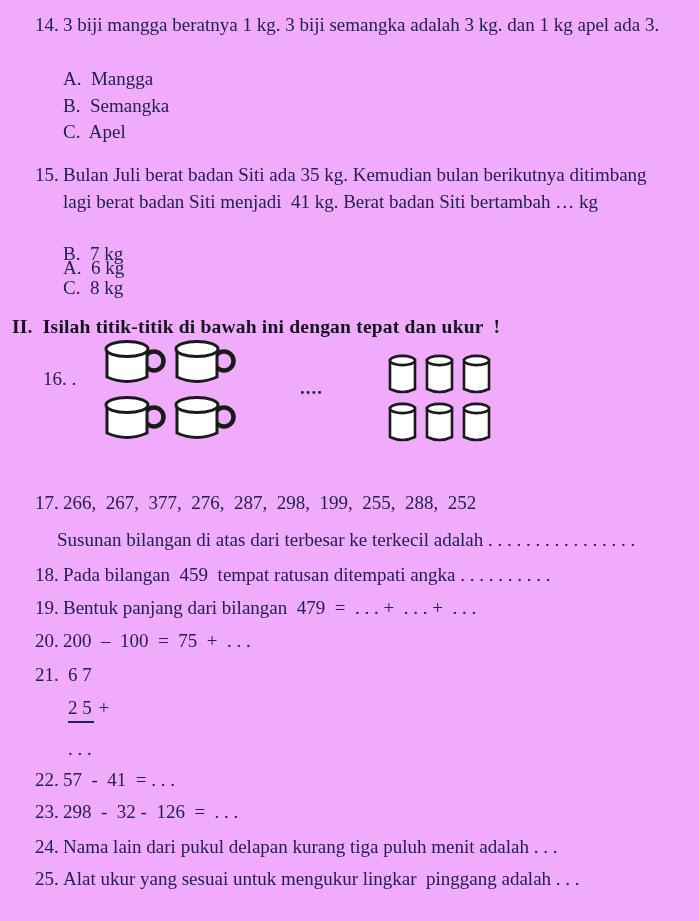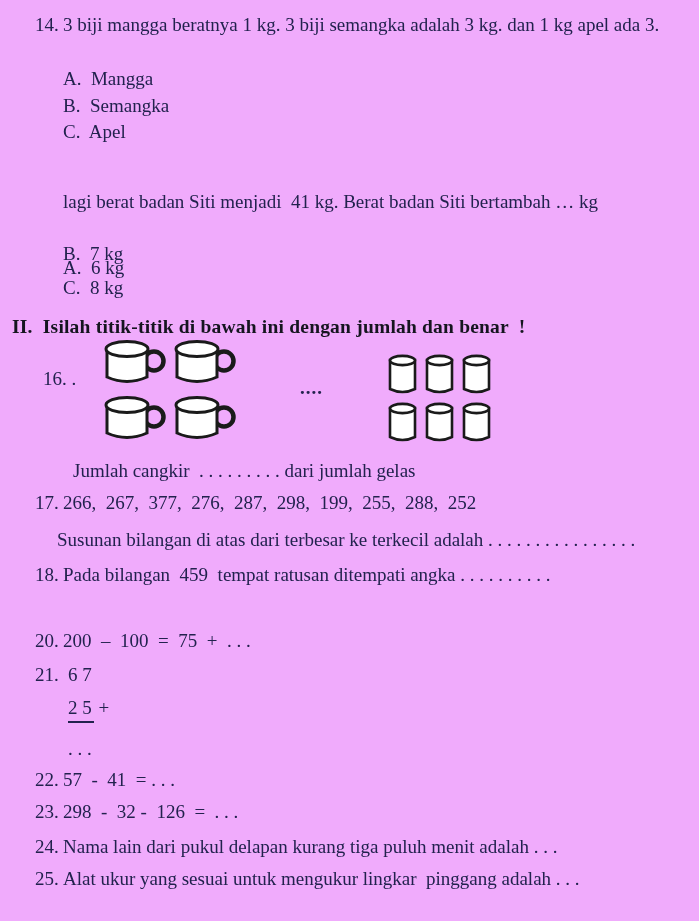--- a/index.html
+++ b/index.html
@@ -58,26 +58,27 @@
 </head>
 <body>
 
 <div class="page">
 
   <div class="ln" style="left:35px; top:14px;"><span class="num">14.</span><span>3 biji mangga beratnya 1 kg. 3 biji semangka adalah 3 kg. dan 1 kg apel ada 3.</span></div>
   <div class="ln" style="left:63px; top:68px;">A.  Mangga</div>
   <div class="ln" style="left:63px; top:95px;">B.  Semangka</div>
   <div class="ln" style="left:63px; top:121px;">C.  Apel</div>
 
+  <div class="ln" style="left:35px; top:164px;"><span class="num">15.</span><span>Bulan Juli berat badan Siti ada 35 kg. Kemudian bulan berikutnya ditimbang</span></div>
   <div class="ln" style="left:63px; top:191px;">lagi berat badan Siti menjadi  41 kg. Berat badan Siti bertambah … kg</div>
   <div class="ln" style="left:63px; top:217px;margin-top:40px;">A.  6 kg</div>
   <div class="ln" style="left:63px; top:243px;">B.  7 kg</div>
   <div class="ln" style="left:63px; top:269px;margin-top:8px;">C.  8 kg</div>
 
-  <div class="ln heading" style="left:12px; top:315px;">II.  Isilah titik-titik di bawah ini dengan jumlah dan benar  !</div>
+  <div class="ln heading" style="left:12px; top:315px;">II.  Isilah titik-titik di bawah ini dengan tepat dan ukur  !</div>
 
   <div class="ln" style="left:43px; top:368px;">16. .</div>
   <div class="cups-grid">
   <svg width="66" height="48" viewBox="0 0 66 48">
     <circle cx="50" cy="21" r="9.5" fill="none" stroke="#1a1a1a" stroke-width="4.5"></circle>
     <path d="M3 8 L3 37 Q23 46 43 37 L43 8 Z" fill="#ffffff" stroke="#1a1a1a" stroke-width="3"></path>
     <ellipse cx="23" cy="9" rx="21" ry="7.5" fill="#ffffff" stroke="#1a1a1a" stroke-width="3"></ellipse>
   </svg>
 
   <svg width="66" height="48" viewBox="0 0 66 48">
@@ -123,27 +124,27 @@
   <svg width="29" height="42" viewBox="0 0 29 42">
     <path d="M2 6 L2 35 Q14.5 41 27 35 L27 6 Z" fill="#ffffff" stroke="#1a1a1a" stroke-width="2.6"></path>
     <ellipse cx="14.5" cy="6.5" rx="12.5" ry="4.6" fill="#ffffff" stroke="#1a1a1a" stroke-width="2.6"></ellipse>
   </svg>
 
   <svg width="29" height="42" viewBox="0 0 29 42">
     <path d="M2 6 L2 35 Q14.5 41 27 35 L27 6 Z" fill="#ffffff" stroke="#1a1a1a" stroke-width="2.6"></path>
     <ellipse cx="14.5" cy="6.5" rx="12.5" ry="4.6" fill="#ffffff" stroke="#1a1a1a" stroke-width="2.6"></ellipse>
   </svg>
 </div>
-  <div class="ln" style="left:73px; top:460px;">Jumlah cangkir  . . . . . . . . . dari jumlah gelas</div>
 
   <div class="ln" style="left:35px; top:492px;"><span class="num">17.</span><span>266,  267,  377,  276,  287,  298,  199,  255,  288,  252</span></div>
   <div class="ln" style="left:57px; top:529px;">Susunan bilangan di atas dari terbesar ke terkecil adalah . . . . . . . . . . . . . . . .</div>
 
   <div class="ln" style="left:35px; top:564px;"><span class="num">18.</span><span>Pada bilangan  459  tempat ratusan ditempati angka . . . . . . . . . .</span></div>
 
+  <div class="ln" style="left:35px; top:597px;"><span class="num">19.</span><span>Bentuk panjang dari bilangan  479  =  . . . +  . . . +  . . .</span></div>
 
   <div class="ln" style="left:35px; top:630px;"><span class="num">20.</span><span>200  –  100  =  75  +  . . .</span></div>
 
   <div class="ln" style="left:35px; top:664px;">21.</div>
   <div class="ln" style="left:68px; top:664px;">6 7</div>
   <div class="ln" style="left:68px; top:697px;"><span class="u">2 5</span> <span>+</span></div>
   <div class="ln" style="left:68px; top:738px;">. . .</div>
 
   <div class="ln" style="left:35px; top:769px;"><span class="num">22.</span><span>57  -  41  = . . .</span></div>
 

